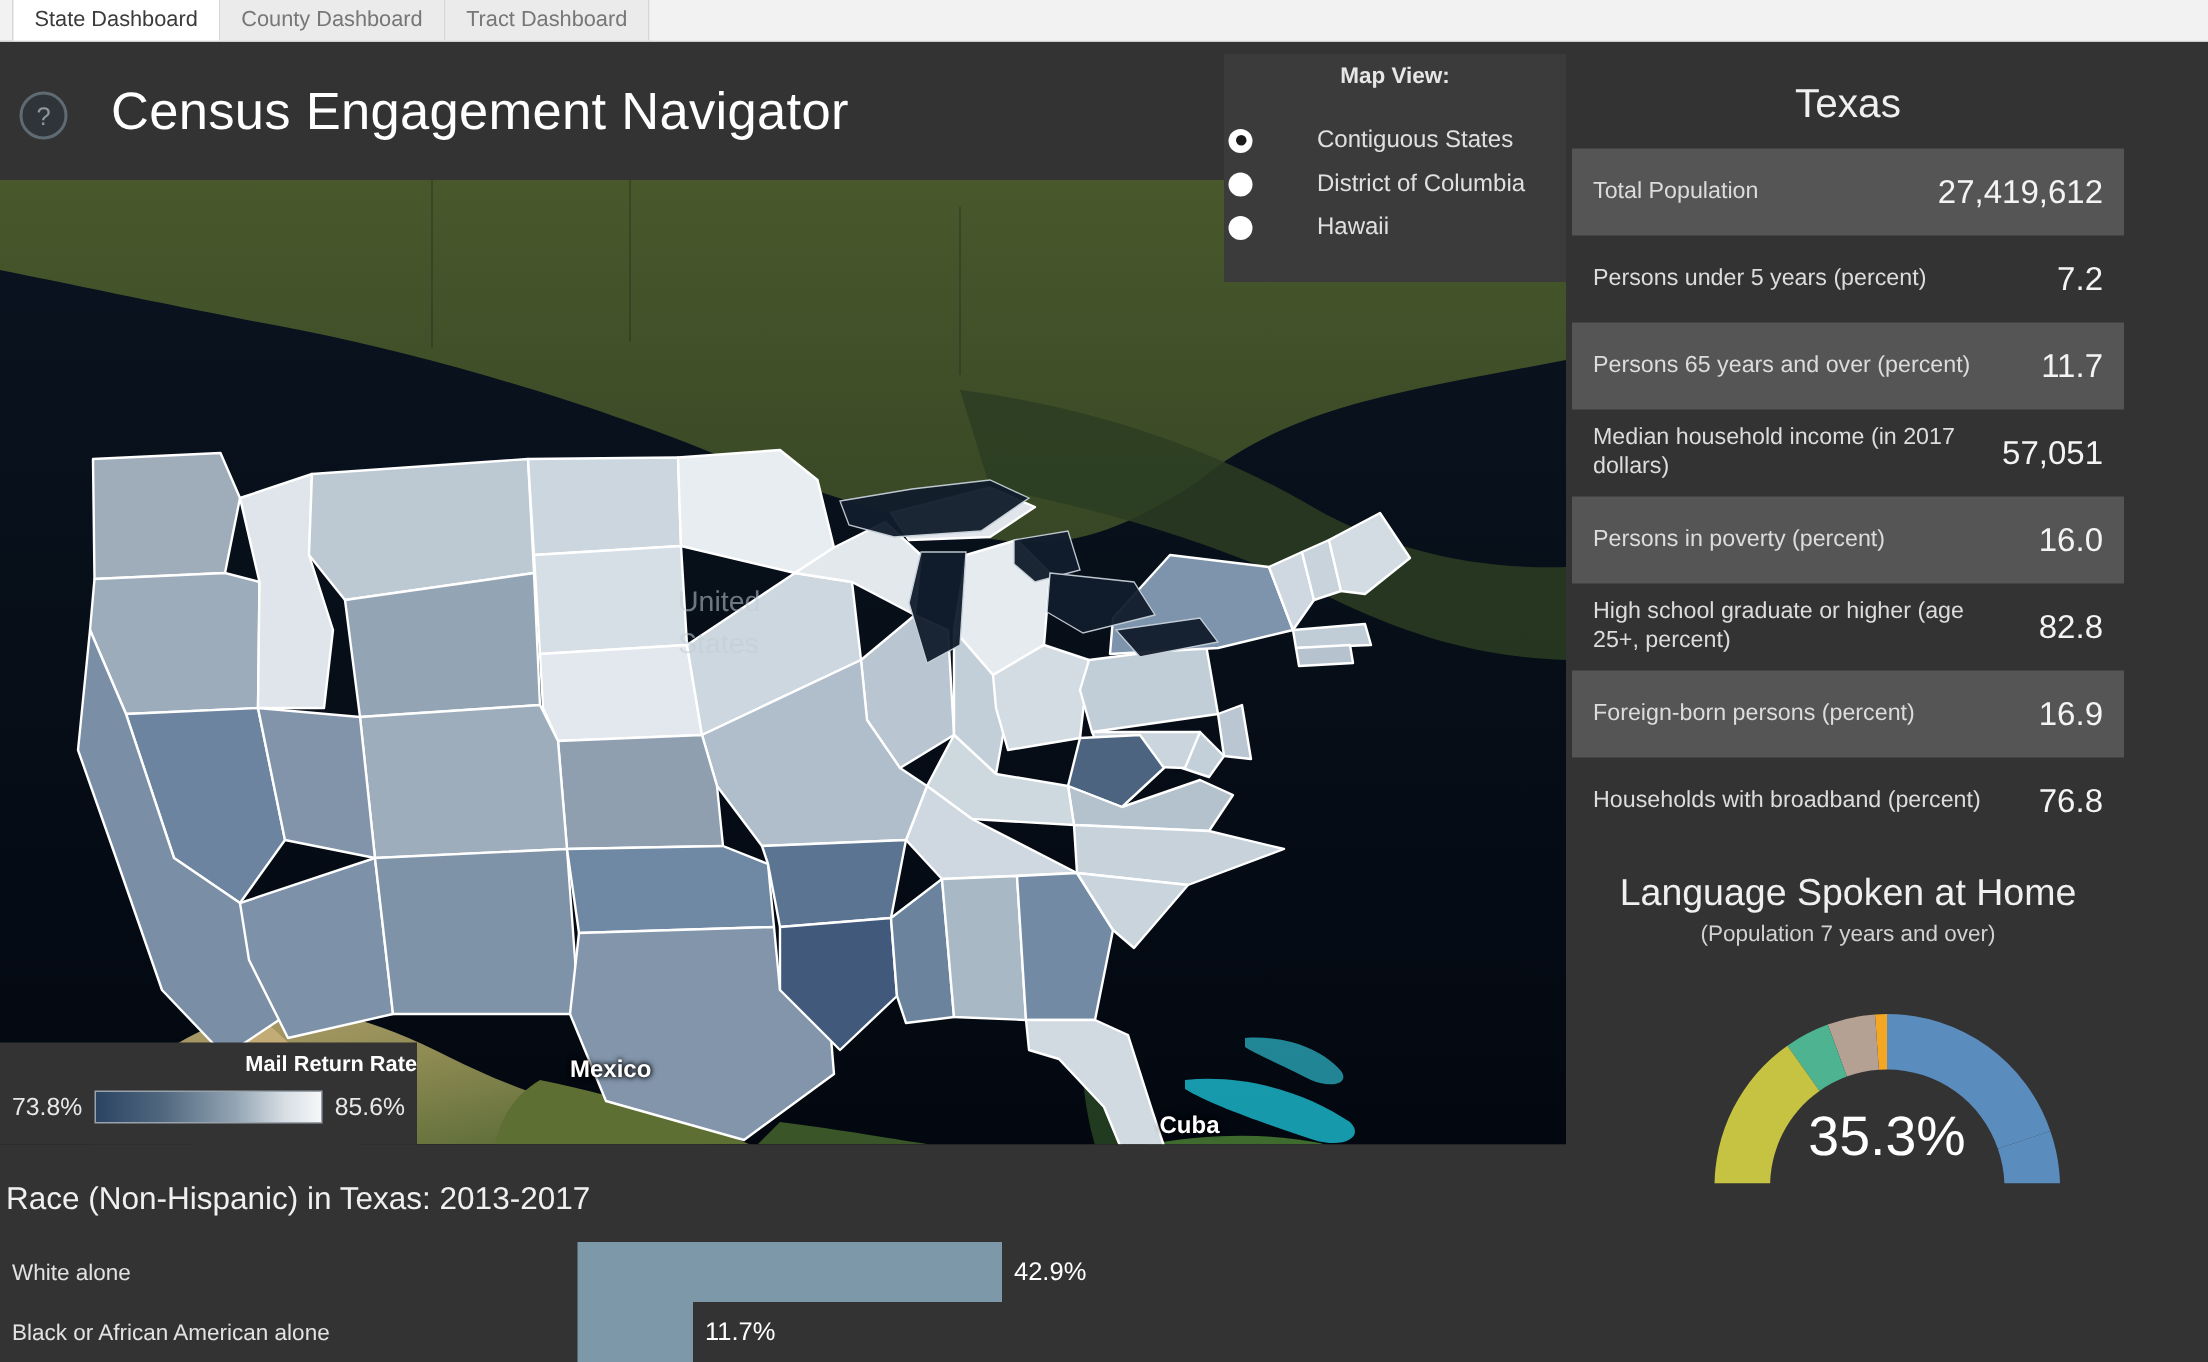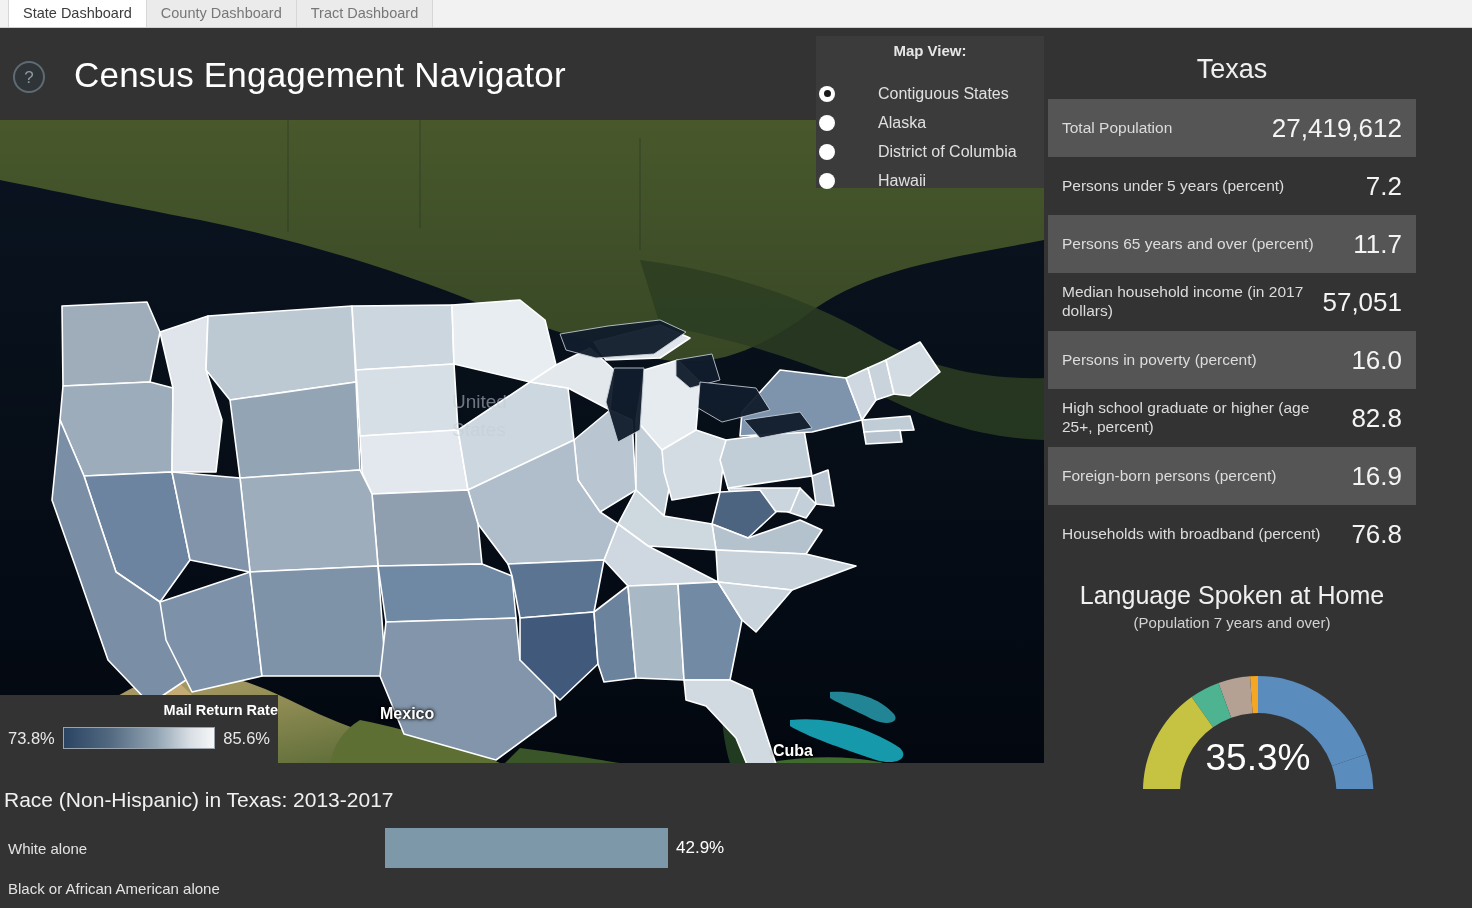--- a/index.html
+++ b/index.html
@@ -115,21 +115,21 @@
   .state-name {
     text-align: center; color: #f0f0f0; font-size: 27px; padding-top: 26px; padding-bottom: 14px;
   }
   .stats { margin: 0 4px; }
   .stat-row {
     display: flex; align-items: center; justify-content: space-between;
     padding: 8px 14px; min-height: 58px;
   }
   .stat-row.alt { background: #555555; }
   .stat-label { color: #dcdcdc; font-size: 15.5px; line-height: 1.22; max-width: 270px; }
-  .stat-value { color: #f4f4f4; font-size: 26px; text-align: center; white-space: nowrap; }
+  .stat-value { color: #f4f4f4; font-size: 22px; text-align: center; white-space: nowrap; }
 
   
   .lang { margin-top: 18px; text-align: center; position: relative; }
   .lang-title { color: #f0f0f0; font-size: 25px; }
   .lang-sub { color: #d2d2d2; font-size: 15px; margin-top: 4px; }
   .donut-wrap { position: relative; width: 428px; height: 150px; overflow: hidden; margin-top: 8px; }
   .donut-center {
     position: absolute; left: 0; right: 0; top: 98px;
     color: #ffffff; font-size: 37px; text-align: center;
   }
@@ -151,24 +151,20 @@
     <div class="app-title">Census Engagement Navigator</div>
   </div>
 
   <div class="mapview">
     <div class="mapview-title">Map View:</div>
     <div class="radio-row">
       <span class="radio checked">
           <span class="dot"></span>
         </span>
       <span class="radio-label">Contiguous States</span>
-    </div>
-    <div class="radio-row">
-      <span class="radio"></span>
-      <span class="radio-label">Alaska</span>
     </div>
     <div class="radio-row">
       <span class="radio"></span>
       <span class="radio-label">District of Columbia</span>
     </div>
     <div class="radio-row">
       <span class="radio"></span>
       <span class="radio-label">Hawaii</span>
     </div>
   </div>
@@ -342,20 +338,24 @@
     <div class="race-rows">
       <div class="race-row">
         <div class="race-label">White alone</div>
         <div class="race-bar-wrap">
           <div class="race-bar" style="width:283px;"></div>
           <div class="race-val">42.9%</div>
         </div>
       </div>
       <div class="race-row">
         <div class="race-label">Black or African American alone</div>
+        <div class="race-bar-wrap">
+          <div class="race-bar" style="width:77px;"></div>
+          <div class="race-val">11.7%</div>
+        </div>
       </div>
     </div>
   </div>
 
   <div class="panel">
     <div class="state-name">Texas</div>
 
     <div class="stats">
       <div class="stat-row alt">
         <span class="stat-label">Total Population</span>

